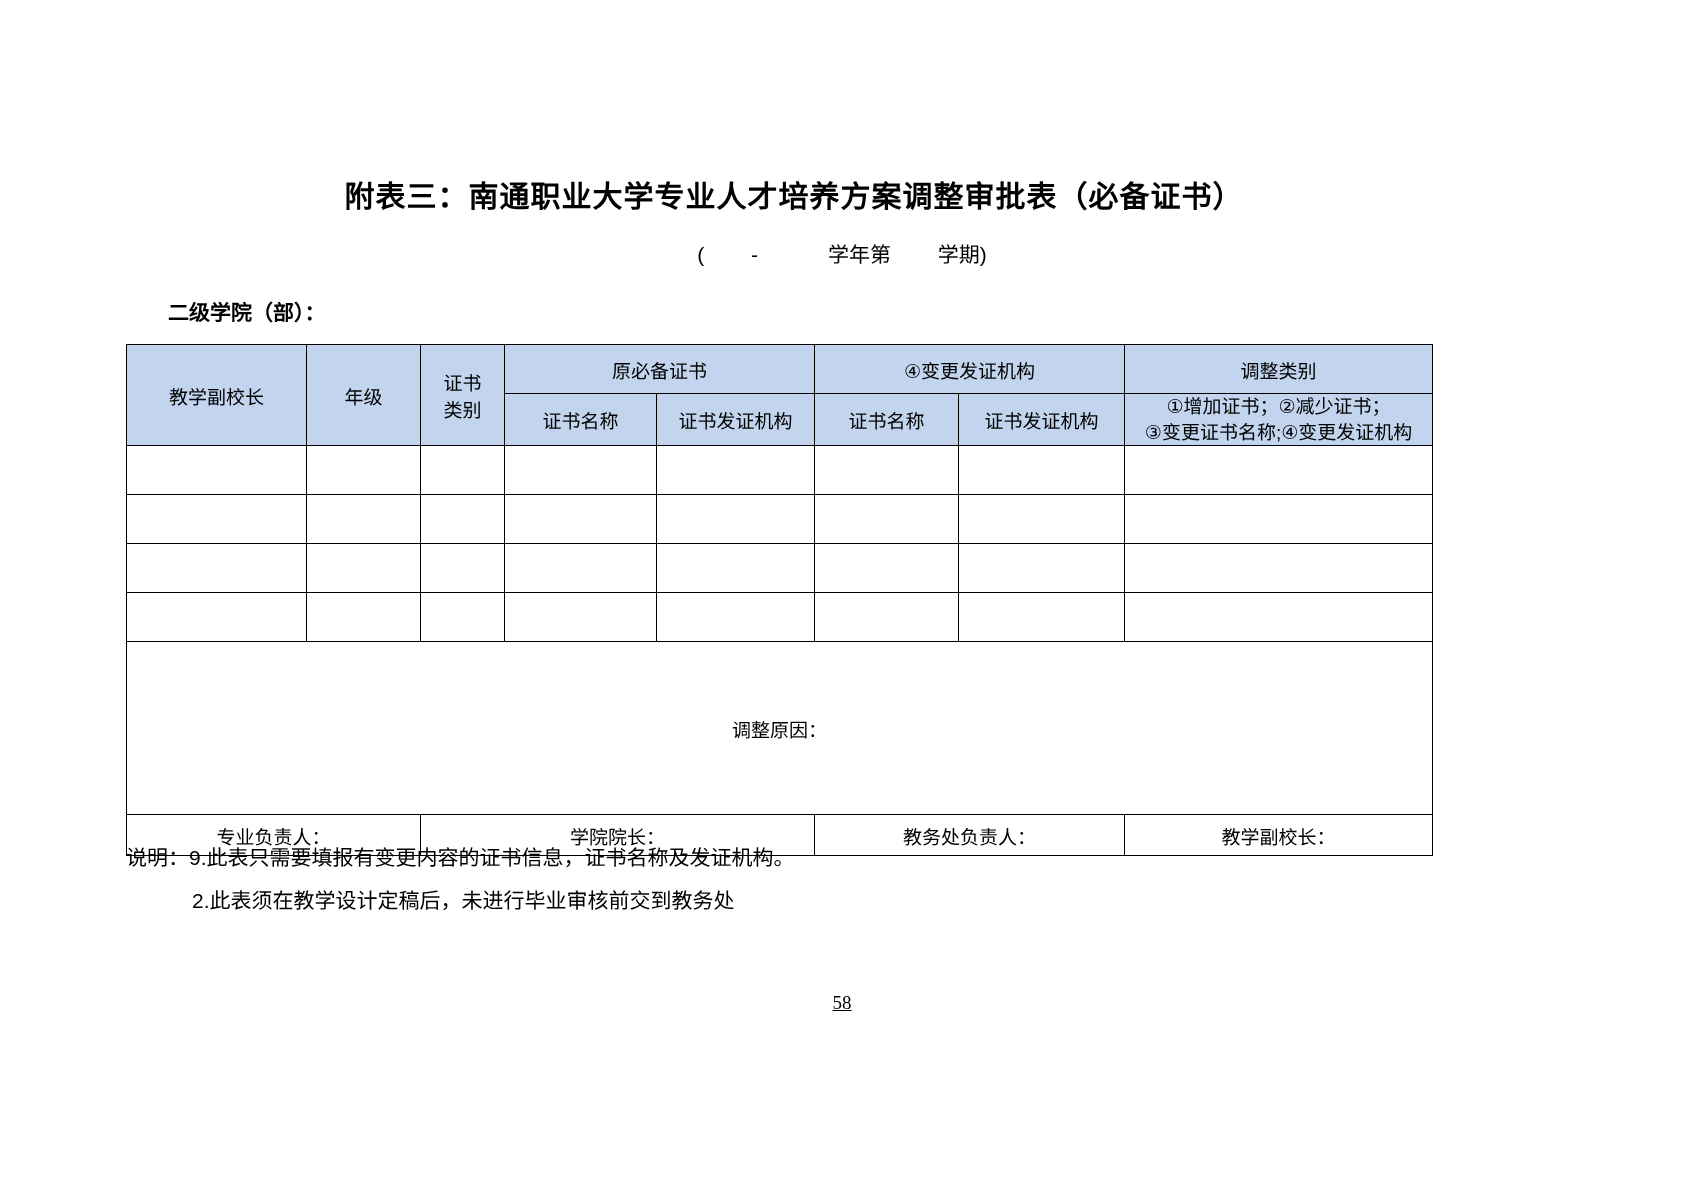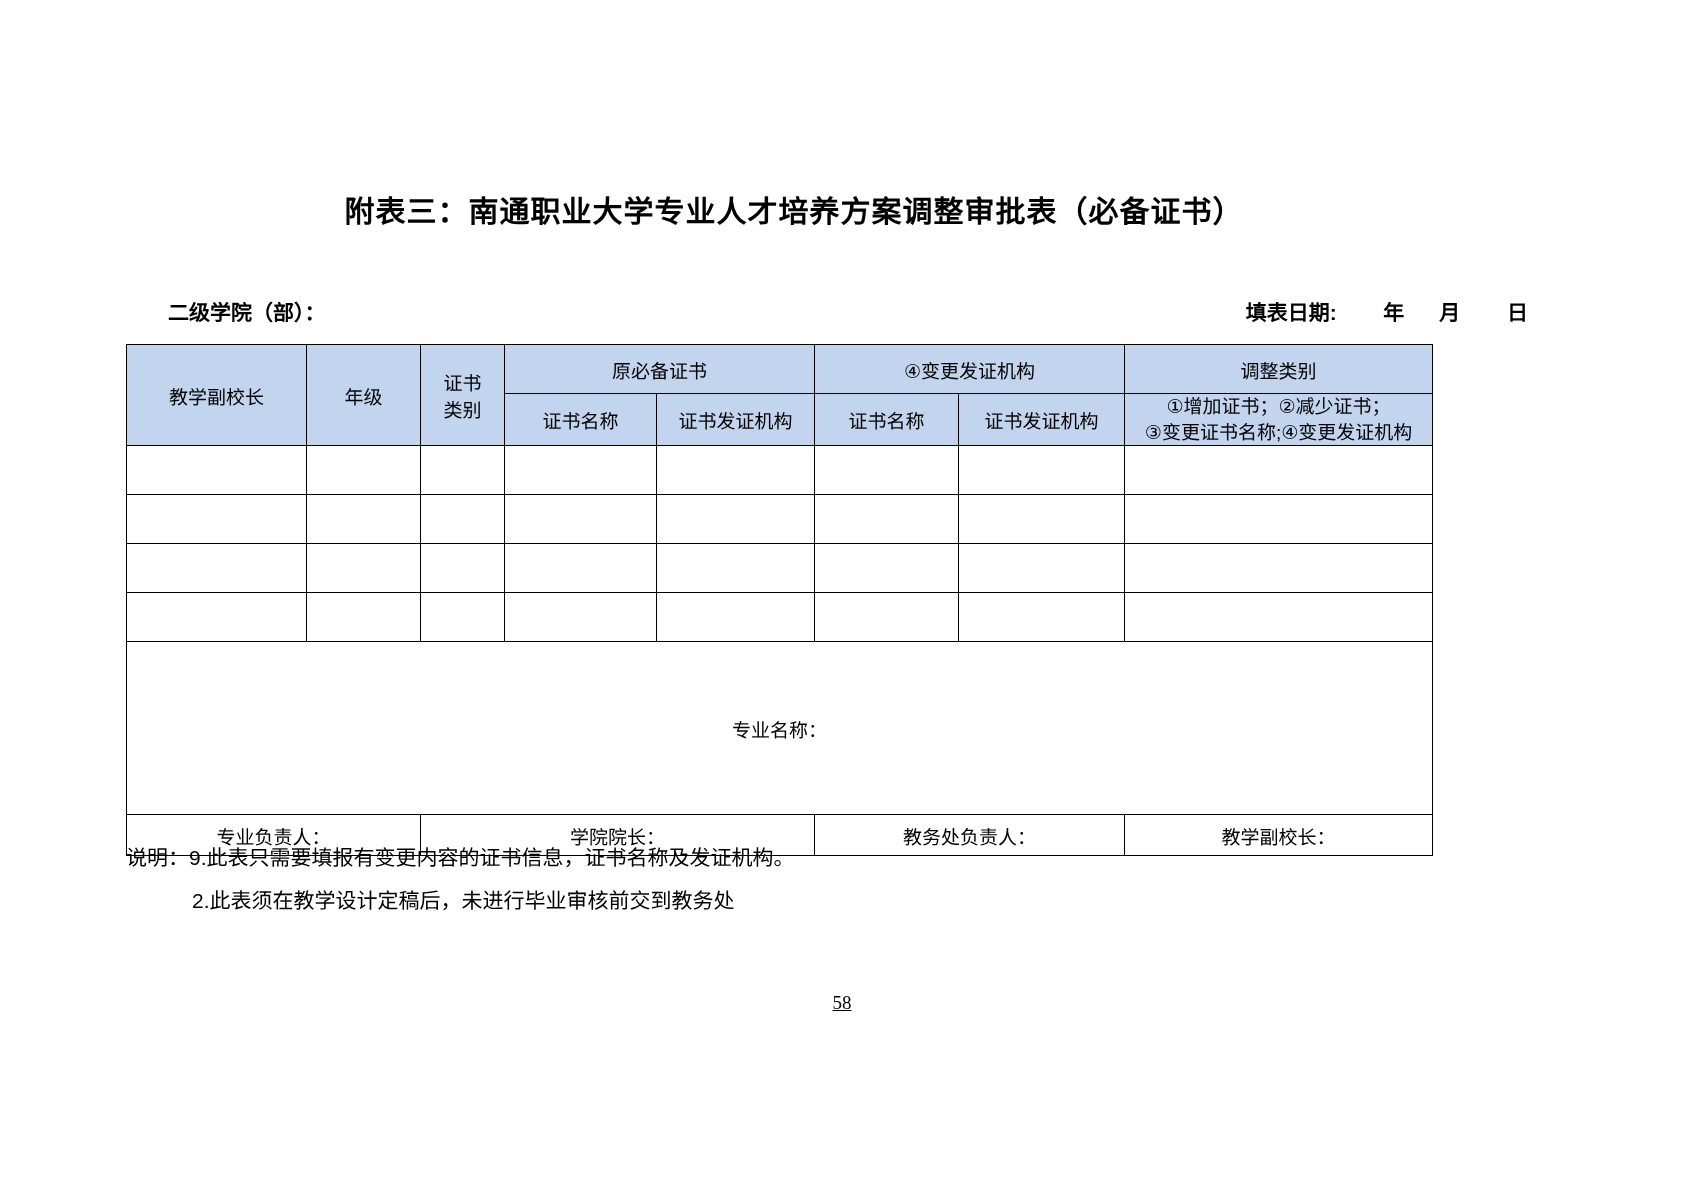--- a/index.html
+++ b/index.html
@@ -16,21 +16,21 @@
     overflow: hidden;
   }
   .page {
     position: absolute;
     top: 0; left: 0;
     width: 1684px;
     height: 1191px;
   }
   .title {
     position: absolute;
-    top: 187px;
+    top: 172px;
     left: 0;
     width: 1588px;
     text-align: center;
     font-family: "Liberation Sans", "DejaVu Sans", sans-serif;
     font-weight: bold;
     font-size: 30px;
     letter-spacing: 1px;
     white-space: nowrap;
   }
   .subtitle {
@@ -142,24 +142,24 @@
     text-decoration: underline;
   }
 </style>
 </head>
 <body>
 
 <div class="page">
 
   <div class="title">附表三：南通职业大学专业人才培养方案调整审批表（必备证书）</div>
 
+  <div class="subtitle">(        -            学年第        学期)</div>
 
   <div class="meta-row">
     <span class="meta-left">二级学院（部）：</span>
-    <span class="meta-right">填表日期:        年      月        日</span>
   </div>
 
   <table class="form">
     <colgroup>
       <col style="width:180px">
       <col style="width:114px">
       <col style="width:84px">
       <col style="width:152px">
       <col style="width:158px">
       <col style="width:144px">
@@ -220,21 +220,21 @@
         <td></td>
         <td></td>
         <td></td>
         <td></td>
         <td></td>
         <td></td>
         <td></td>
         <td></td>
       </tr>
       <tr>
-        <td colspan="8" class="reason-cell">专业名称：</td>
+        <td colspan="8" class="reason-cell">调整原因：</td>
       </tr>
       <tr>
         <td colspan="2" class="sign-cell">专业负责人：</td>
         <td colspan="3" class="sign-cell">学院院长：</td>
         <td colspan="2" class="sign-cell">教务处负责人：</td>
         <td class="sign-cell">教学副校长：</td>
       </tr>
     </tbody>
   </table>
 

